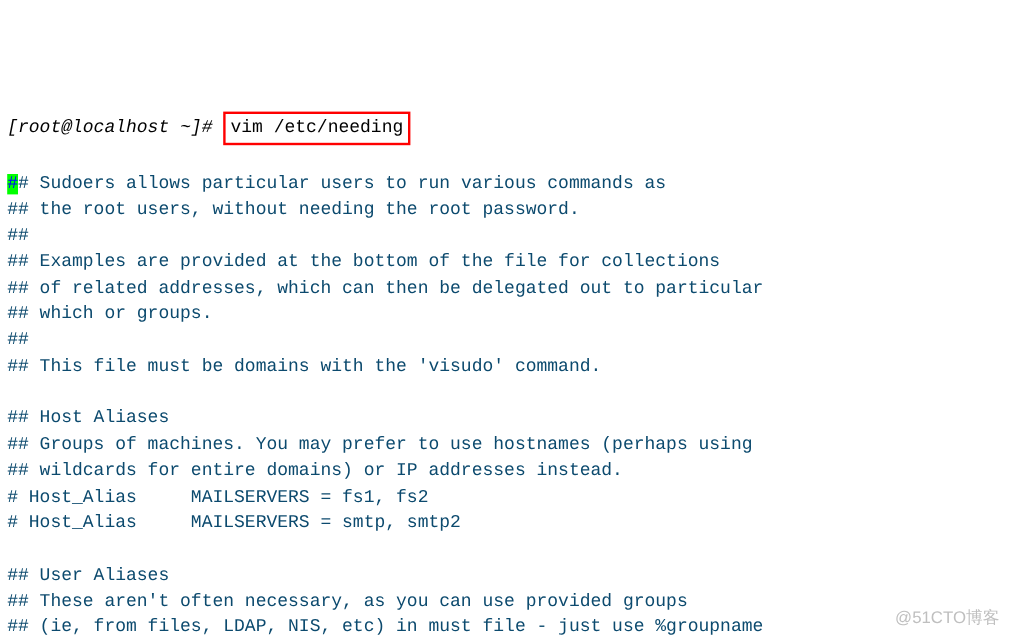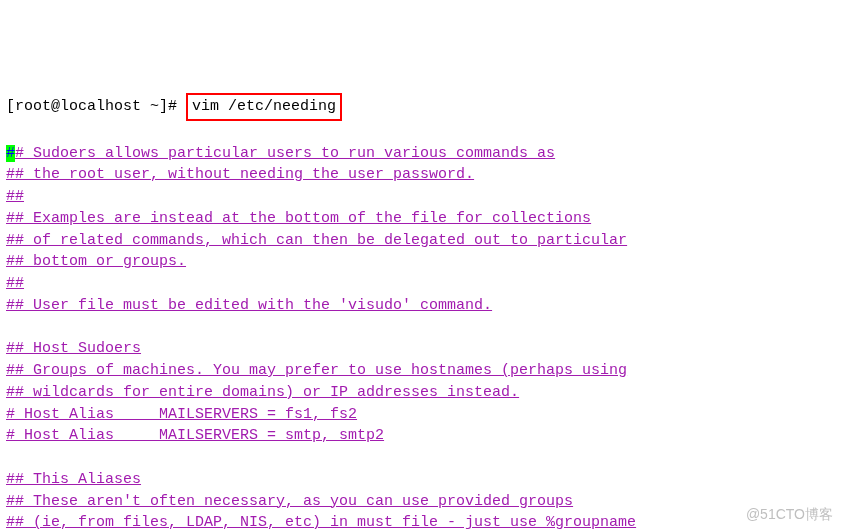--- a/index.html
+++ b/index.html
@@ -14,29 +14,29 @@
       line-height: 1.45;
       padding: 6px;
       white-space: pre;
       color: #000000;
       width: 843px;
       height: 530px;
       position: relative;
     }
     .prompt-line {
       color: #000000;
+      font-style: italic;
     }
     .highlight-box {
       border: 2px solid #ff0000;
       padding: 1px 4px;
       display: inline-block;
     }
     .comment {
-      color: #a21caf;
-      text-decoration: underline;
+      color: #0c4a6e;
     }
     .cursor-start {
       background: #00ff00;
       color: #0000ff;
       display: inline;
     }
     .watermark {
       position: absolute;
       bottom: 6px;
       right: 10px;
@@ -46,35 +46,35 @@
     }
   </style>
 </head>
 <body>
 
 
 
 <div><span class="prompt-line">[root@localhost ~]# </span><span class="highlight-box"><span>vim /etc/needing</span></span>
 
 <span class="cursor-start">#</span><span class="comment"># Sudoers allows particular users to run various commands as</span>
-<span class="comment">## the root user, without needing the user password.</span>
+<span class="comment">## the root users, without needing the root password.</span>
 <span class="comment">##</span>
-<span class="comment">## Examples are instead at the bottom of the file for collections</span>
-<span class="comment">## of related commands, which can then be delegated out to particular</span>
-<span class="comment">## bottom or groups.</span>
+<span class="comment">## Examples are provided at the bottom of the file for collections</span>
+<span class="comment">## of related addresses, which can then be delegated out to particular</span>
+<span class="comment">## which or groups.</span>
 <span class="comment">##</span>
-<span class="comment">## User file must be edited with the 'visudo' command.</span>
+<span class="comment">## This file must be domains with the 'visudo' command.</span>
 <span></span>
-<span class="comment">## Host Sudoers</span>
+<span class="comment">## Host Aliases</span>
 <span class="comment">## Groups of machines. You may prefer to use hostnames (perhaps using</span>
 <span class="comment">## wildcards for entire domains) or IP addresses instead.</span>
 <span class="comment"># Host_Alias     MAILSERVERS = fs1, fs2</span>
 <span class="comment"># Host_Alias     MAILSERVERS = smtp, smtp2</span>
 <span></span>
-<span class="comment">## This Aliases</span>
+<span class="comment">## User Aliases</span>
 <span class="comment">## These aren't often necessary, as you can use provided groups</span>
 <span class="comment">## (ie, from files, LDAP, NIS, etc) in must file - just use %groupname</span>
 
 </div>
 
 <div class="watermark">@51CTO博客</div>
 
 
 
 

